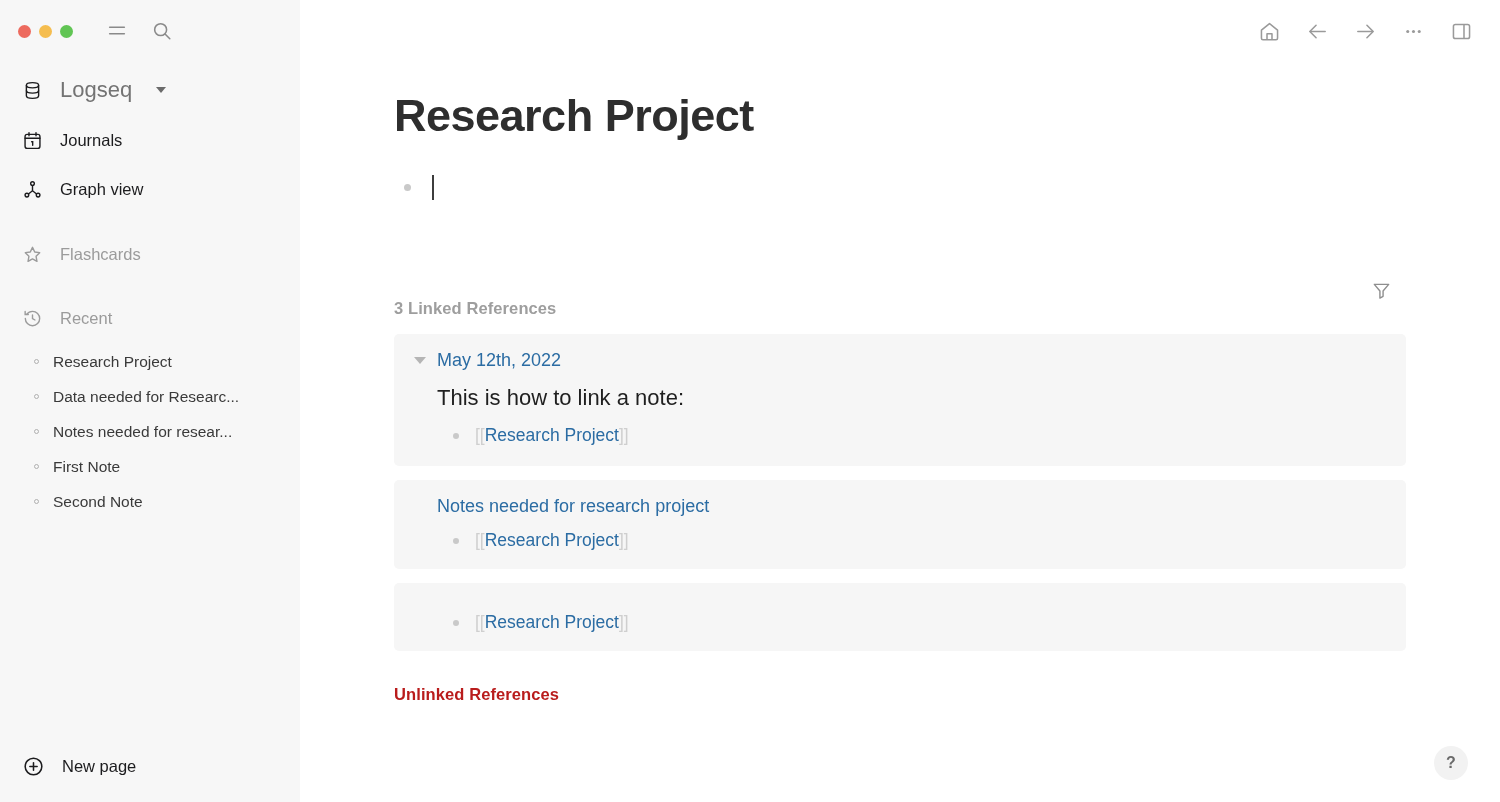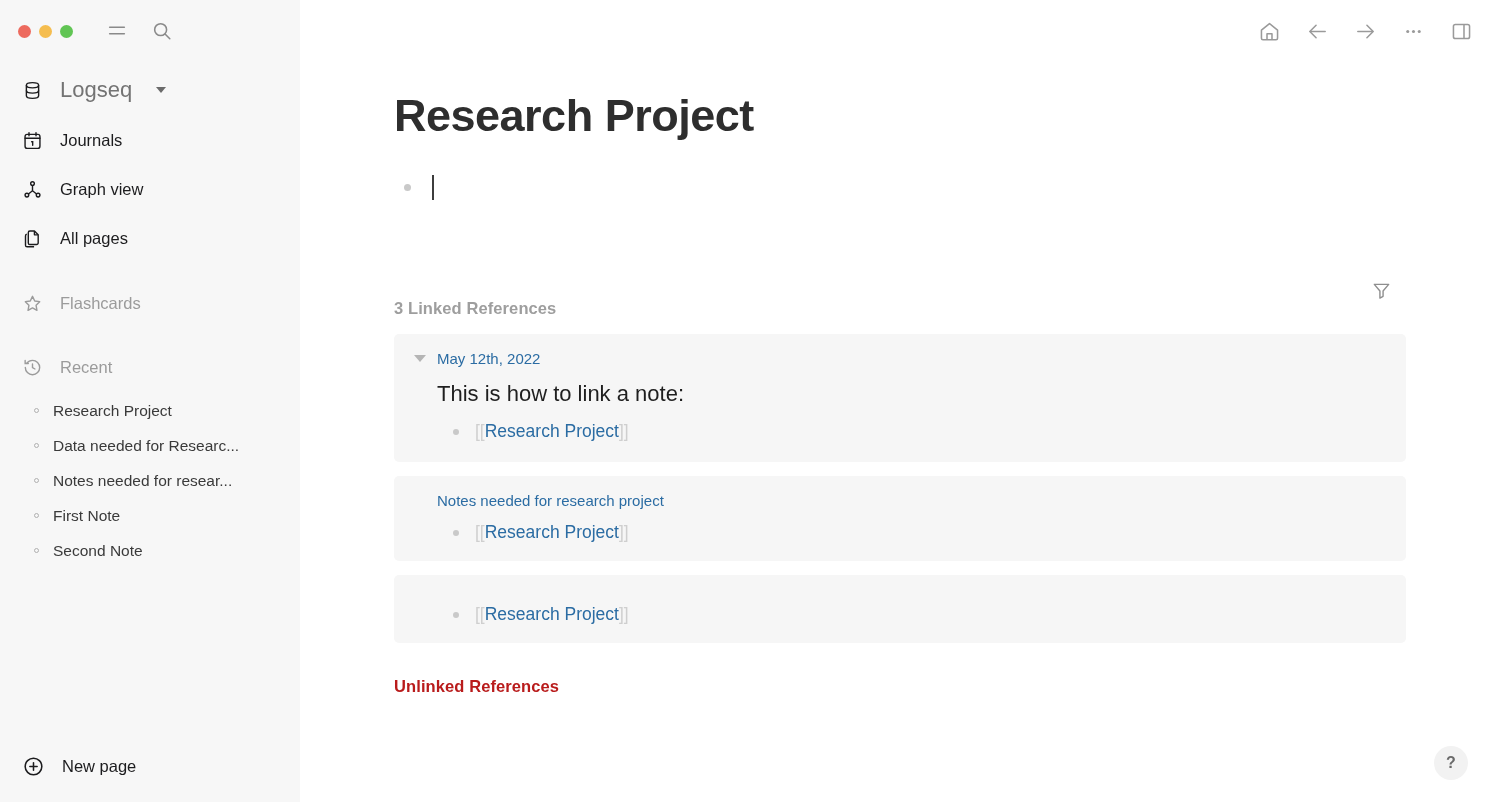--- a/index.html
+++ b/index.html
@@ -125,21 +125,21 @@
     padding: 16px 20px 18px 20px; margin-top: 14px;
   }
   .ref-card.first { margin-top: 16px; padding-bottom: 20px; }
   .ref-headrow { display: flex; align-items: center; gap: 0; }
   .tri {
     width: 0; height: 0; border-left: 6px solid transparent;
     border-right: 6px solid transparent; border-top: 7px solid #b5b5b5;
     margin-right: 11px; cursor: pointer; flex: 0 0 12px;
   }
   .ref-link {
-    color: #2b6ca3; font-size: 15px; cursor: pointer;
+    color: #2b6ca3; font-size: 18px; cursor: pointer;
   }
   .ref-body { margin-top: 14px; padding-left: 23px; }
   .ref-text { color: #1f1f1f; font-size: 22px; }
   .ref-sub {
     display: flex; align-items: center; margin-top: 14px; padding-left: 16px;
   }
   .ref-card.plain .ref-sub { margin-top: 13px; padding-left: 39px; }
   .sub-bullet {
     width: 6px; height: 6px; border-radius: 50%; background: #c9c9c9;
     flex: 0 0 6px; margin-right: 16px;
@@ -220,30 +220,20 @@
           <svg width="21" height="21" viewBox="0 0 24 24" fill="none" stroke="currentColor" stroke-width="1.6">
             <circle cx="12" cy="5.2" r="2.1"></circle>
             <circle cx="5.6" cy="18.4" r="2.1"></circle>
             <circle cx="18.4" cy="18.4" r="2.1"></circle>
             <path d="M12 7.3v6.2M12 13.5l-5 3.9M12 13.5l5 3.9"></path>
           </svg>
         </span>
         <span>Graph view</span>
       </div>
 
-      <div class="nav-row">
-        <span class="ico">
-          <svg width="21" height="21" viewBox="0 0 24 24" fill="none" stroke="currentColor" stroke-width="1.6" stroke-linejoin="round">
-            <path d="M9 3.5h5.2L18.5 7.8V17a1.8 1.8 0 01-1.8 1.8H9A1.8 1.8 0 017.2 17V5.3A1.8 1.8 0 019 3.5z"></path>
-            <path d="M14.2 3.5v4.3h4.3"></path>
-            <path d="M5.5 7.2A1.8 1.8 0 004 9v10.7a1.8 1.8 0 001.8 1.8h8"></path>
-          </svg>
-        </span>
-        <span>All pages</span>
-      </div>
 
       <div class="section-head fav-section">
         <span class="ico">
           <svg width="21" height="21" viewBox="0 0 24 24" fill="none" stroke="currentColor" stroke-width="1.6" stroke-linejoin="round">
             <path d="M12 3.8l2.55 5.33 5.65.78-4.1 4.1.99 5.79L12 17.07l-5.09 2.73.99-5.79-4.1-4.1 5.65-.78z"></path>
           </svg>
         </span>
         <span>Flashcards</span>
       </div>
 

